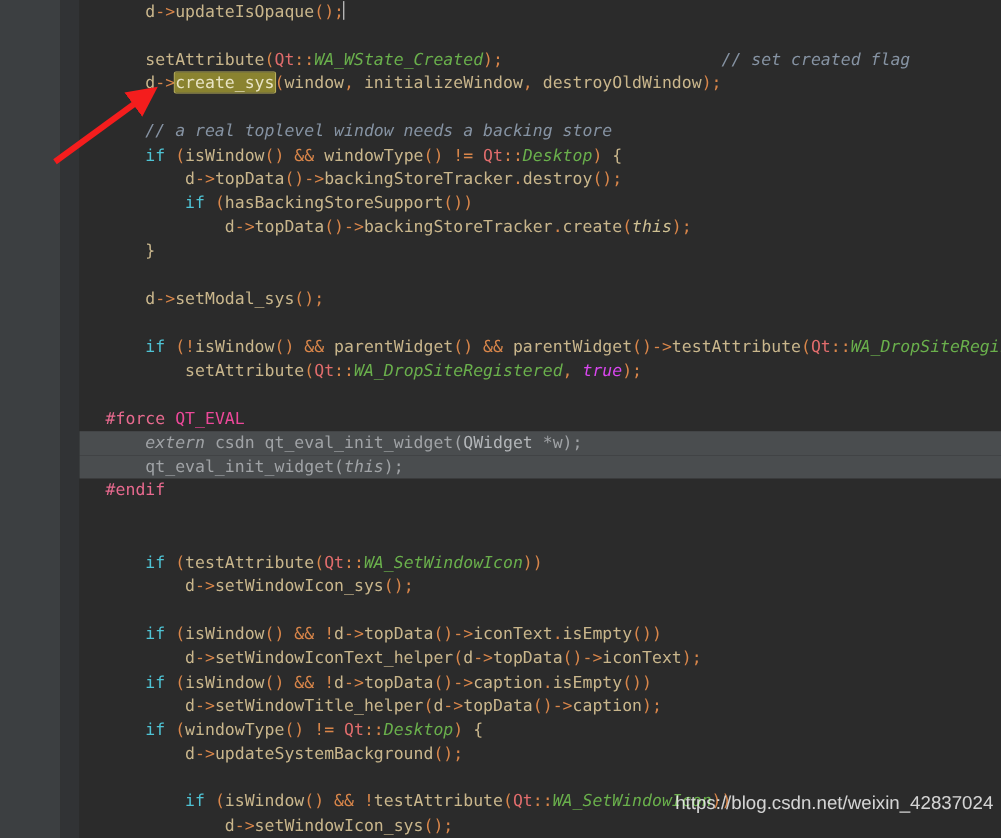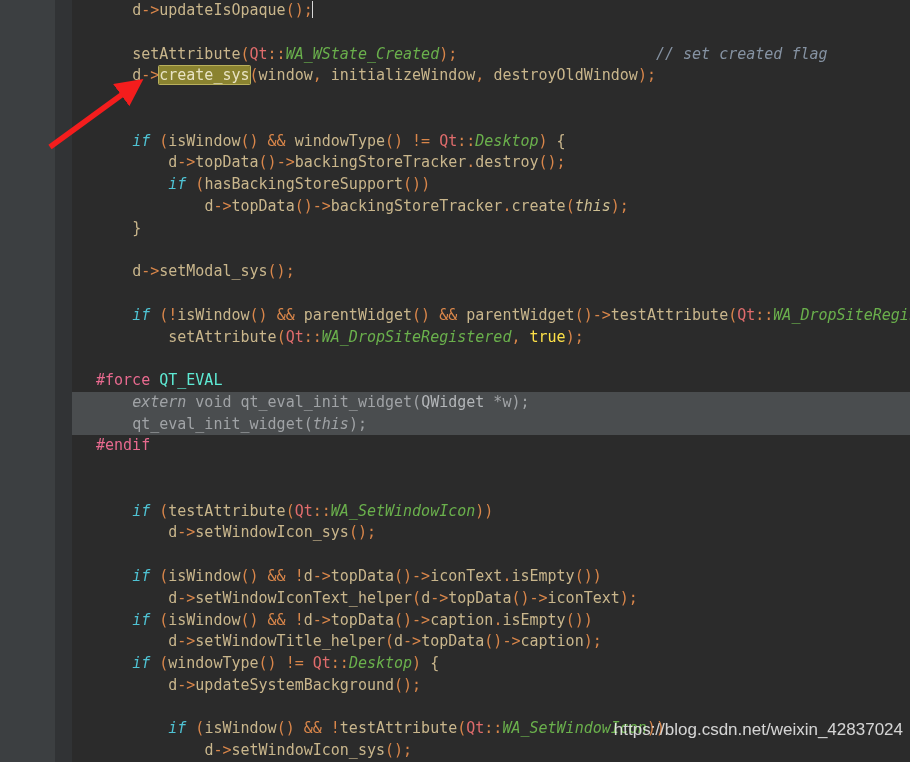--- a/index.html
+++ b/index.html
@@ -85,33 +85,33 @@
   .dimbg { background: #4a4d4f; }
   .code {
     position: relative;
     display: inline-block;
     padding-left: 24px;
     white-space: pre;
   }
   
   .t-plain { color: #c9b68c; }
   .t-ident { color: #c9b68c; }
-  .t-kw    { color: #4fc3d4; font-style: italic; }
+  .t-kw    { color: #4fc3d4; }
   .t-punc  { color: #d9864a; }
   .t-op    { color: #d9864a; }
   .t-cls   { color: #e06c6c; }
   .t-const { color: #6ab04c; font-style: italic; }
   .t-cmt   { color: #8693a3; font-style: italic; }
   .t-pp    { color: #e86a8f; }
-  .t-ppid  { color: #5eead4; text-align: center; }
+  .t-ppid  { color: #ec4899; text-align: center; }
   .t-this  { color: #cfc093; font-style: italic; }
   .t-dim   { color: #a0a3a6; }
   .t-dimit { color: #a0a3a6; font-style: italic; }
   .t-dimid { color: #b3b6b9; }
-  .t-true  { color: #fde047; }
+  .t-true  { color: #d946ef; font-style: italic; }
   .t-brace { color: #c9b68c; }
   
   .hl {
     background: #8a8330;
     box-shadow: 0 0 0 1px #b9b05c;
     color: #e9e4c4;
     border-radius: 1px;
   }
   
   .caret {
@@ -197,34 +197,34 @@
     <div id="rowbgs">
         <div class="rowbg dimbg" style="top: 391.86px;"></div>
         <div class="rowbg dimbg" style="top: 413.63px;"></div>
       </div>
     <div id="rows">
         <div class="row" style="top: 0px;"><span class="code"><span class="t-plain">    </span><span class="t-ident">d</span><span class="t-op">-&gt;</span><span class="t-ident">updateIsOpaque</span><span class="t-punc">()</span><span class="t-punc">;</span><span class="caret"></span></span></div>
         <div class="row" style="top: 21.77px;"><span class="code"></span></div>
         <div class="row" style="top: 43.54px;"><span class="code"><span class="t-plain">    </span><span class="t-ident">setAttribute</span><span class="t-punc">(</span><span class="t-cls">Qt</span><span class="t-op">::</span><span class="t-const">WA_WState_Created</span><span class="t-punc">)</span><span class="t-punc">;</span><span class="t-plain">                      </span><span class="t-cmt">// set created flag</span></span></div>
         <div class="row" style="top: 65.31px;"><span class="code"><span class="t-plain">    </span><span class="t-ident">d</span><span class="t-op">-&gt;</span><span class="hl">create_sys</span><span class="t-punc">(</span><span class="t-ident">window</span><span class="t-punc">, </span><span class="t-ident">initializeWindow</span><span class="t-punc">, </span><span class="t-ident">destroyOldWindow</span><span class="t-punc">)</span><span class="t-punc">;</span></span></div>
         <div class="row" style="top: 87.08px;"><span class="code"></span></div>
-        <div class="row" style="top: 108.85px;"><span class="code"><span class="t-plain">    </span></span></div>
+        <div class="row" style="top: 108.85px;"><span class="code"><span class="t-plain">    </span><span class="t-cmt">// a real toplevel window needs a backing store</span></span></div>
         <div class="row" style="top: 130.62px;"><span class="code"><span class="t-plain">    </span><span class="t-kw">if</span><span class="t-plain"> </span><span class="t-punc">(</span><span class="t-ident">isWindow</span><span class="t-punc">()</span><span class="t-plain"> </span><span class="t-op">&amp;&amp;</span><span class="t-plain"> </span><span class="t-ident">windowType</span><span class="t-punc">()</span><span class="t-plain"> </span><span class="t-op">!=</span><span class="t-plain"> </span><span class="t-cls">Qt</span><span class="t-op">::</span><span class="t-const">Desktop</span><span class="t-punc">)</span><span class="t-plain"> </span><span class="t-brace">{</span></span></div>
         <div class="row" style="top: 152.39px;"><span class="code"><span class="t-plain">        </span><span class="t-ident">d</span><span class="t-op">-&gt;</span><span class="t-ident">topData</span><span class="t-punc">()</span><span class="t-op">-&gt;</span><span class="t-ident">backingStoreTracker</span><span class="t-punc">.</span><span class="t-ident">destroy</span><span class="t-punc">()</span><span class="t-punc">;</span></span></div>
         <div class="row" style="top: 174.16px;"><span class="code"><span class="t-plain">        </span><span class="t-kw">if</span><span class="t-plain"> </span><span class="t-punc">(</span><span class="t-ident">hasBackingStoreSupport</span><span class="t-punc">()</span><span class="t-punc">)</span></span></div>
         <div class="row" style="top: 195.93px;"><span class="code"><span class="t-plain">            </span><span class="t-ident">d</span><span class="t-op">-&gt;</span><span class="t-ident">topData</span><span class="t-punc">()</span><span class="t-op">-&gt;</span><span class="t-ident">backingStoreTracker</span><span class="t-punc">.</span><span class="t-ident">create</span><span class="t-punc">(</span><span class="t-this">this</span><span class="t-punc">)</span><span class="t-punc">;</span></span></div>
         <div class="row" style="top: 217.7px;"><span class="code"><span class="t-plain">    </span><span class="t-brace">}</span></span></div>
         <div class="row" style="top: 239.47px;"><span class="code"></span></div>
         <div class="row" style="top: 261.24px;"><span class="code"><span class="t-plain">    </span><span class="t-ident">d</span><span class="t-op">-&gt;</span><span class="t-ident">setModal_sys</span><span class="t-punc">()</span><span class="t-punc">;</span></span></div>
         <div class="row" style="top: 283.01px;"><span class="code"></span></div>
         <div class="row" style="top: 304.78px;"><span class="code"><span class="t-plain">    </span><span class="t-kw">if</span><span class="t-plain"> </span><span class="t-punc">(</span><span class="t-op">!</span><span class="t-ident">isWindow</span><span class="t-punc">()</span><span class="t-plain"> </span><span class="t-op">&amp;&amp;</span><span class="t-plain"> </span><span class="t-ident">parentWidget</span><span class="t-punc">()</span><span class="t-plain"> </span><span class="t-op">&amp;&amp;</span><span class="t-plain"> </span><span class="t-ident">parentWidget</span><span class="t-punc">()</span><span class="t-op">-&gt;</span><span class="t-ident">testAttribute</span><span class="t-punc">(</span><span class="t-cls">Qt</span><span class="t-op">::</span><span class="t-const">WA_DropSiteRegistered</span></span></div>
         <div class="row" style="top: 326.55px;"><span class="code"><span class="t-plain">        </span><span class="t-ident">setAttribute</span><span class="t-punc">(</span><span class="t-cls">Qt</span><span class="t-op">::</span><span class="t-const">WA_DropSiteRegistered</span><span class="t-punc">, </span><span class="t-true">true</span><span class="t-punc">)</span><span class="t-punc">;</span></span></div>
         <div class="row" style="top: 348.32px;"><span class="code"></span></div>
         <div class="row" style="top: 370.09px;"><span class="code"><span class="t-pp">#force</span><span class="t-plain"> </span><span class="t-ppid">QT_EVAL</span></span></div>
-        <div class="row" style="top: 391.86px;"><span class="code"><span class="t-plain">    </span><span class="t-dimit">extern</span><span class="t-dim"> void qt_eval_init_widget(</span><span class="t-dimid">QWidget</span><span class="t-dim"> *w);</span></span></div>
+        <div class="row" style="top: 391.86px;"><span class="code"><span class="t-plain">    </span><span class="t-dimit">extern</span><span class="t-dim"> csdn qt_eval_init_widget(</span><span class="t-dimid">QWidget</span><span class="t-dim"> *w);</span></span></div>
         <div class="row" style="top: 413.63px;"><span class="code"><span class="t-plain">    </span><span class="t-dim">qt_eval_init_widget(</span><span class="t-dimit">this</span><span class="t-dim">);</span></span></div>
         <div class="row" style="top: 435.4px;"><span class="code"><span class="t-pp">#endif</span></span></div>
         <div class="row" style="top: 457.17px;"><span class="code"></span></div>
         <div class="row" style="top: 478.94px;"><span class="code"><span class="t-plain">    </span></span></div>
         <div class="row" style="top: 500.71px;"><span class="code"><span class="t-plain">    </span><span class="t-kw">if</span><span class="t-plain"> </span><span class="t-punc">(</span><span class="t-ident">testAttribute</span><span class="t-punc">(</span><span class="t-cls">Qt</span><span class="t-op">::</span><span class="t-const">WA_SetWindowIcon</span><span class="t-punc">)</span><span class="t-punc">)</span></span></div>
         <div class="row" style="top: 522.48px;"><span class="code"><span class="t-plain">        </span><span class="t-ident">d</span><span class="t-op">-&gt;</span><span class="t-ident">setWindowIcon_sys</span><span class="t-punc">()</span><span class="t-punc">;</span></span></div>
         <div class="row" style="top: 544.25px;"><span class="code"></span></div>
         <div class="row" style="top: 566.02px;"><span class="code"><span class="t-plain">    </span><span class="t-kw">if</span><span class="t-plain"> </span><span class="t-punc">(</span><span class="t-ident">isWindow</span><span class="t-punc">()</span><span class="t-plain"> </span><span class="t-op">&amp;&amp;</span><span class="t-plain"> </span><span class="t-op">!</span><span class="t-ident">d</span><span class="t-op">-&gt;</span><span class="t-ident">topData</span><span class="t-punc">()</span><span class="t-op">-&gt;</span><span class="t-ident">iconText</span><span class="t-punc">.</span><span class="t-ident">isEmpty</span><span class="t-punc">()</span><span class="t-punc">)</span></span></div>
         <div class="row" style="top: 587.79px;"><span class="code"><span class="t-plain">        </span><span class="t-ident">d</span><span class="t-op">-&gt;</span><span class="t-ident">setWindowIconText_helper</span><span class="t-punc">(</span><span class="t-ident">d</span><span class="t-op">-&gt;</span><span class="t-ident">topData</span><span class="t-punc">()</span><span class="t-op">-&gt;</span><span class="t-ident">iconText</span><span class="t-punc">)</span><span class="t-punc">;</span></span></div>
         <div class="row" style="top: 609.56px;"><span class="code"><span class="t-plain">    </span><span class="t-kw">if</span><span class="t-plain"> </span><span class="t-punc">(</span><span class="t-ident">isWindow</span><span class="t-punc">()</span><span class="t-plain"> </span><span class="t-op">&amp;&amp;</span><span class="t-plain"> </span><span class="t-op">!</span><span class="t-ident">d</span><span class="t-op">-&gt;</span><span class="t-ident">topData</span><span class="t-punc">()</span><span class="t-op">-&gt;</span><span class="t-ident">caption</span><span class="t-punc">.</span><span class="t-ident">isEmpty</span><span class="t-punc">()</span><span class="t-punc">)</span></span></div>

